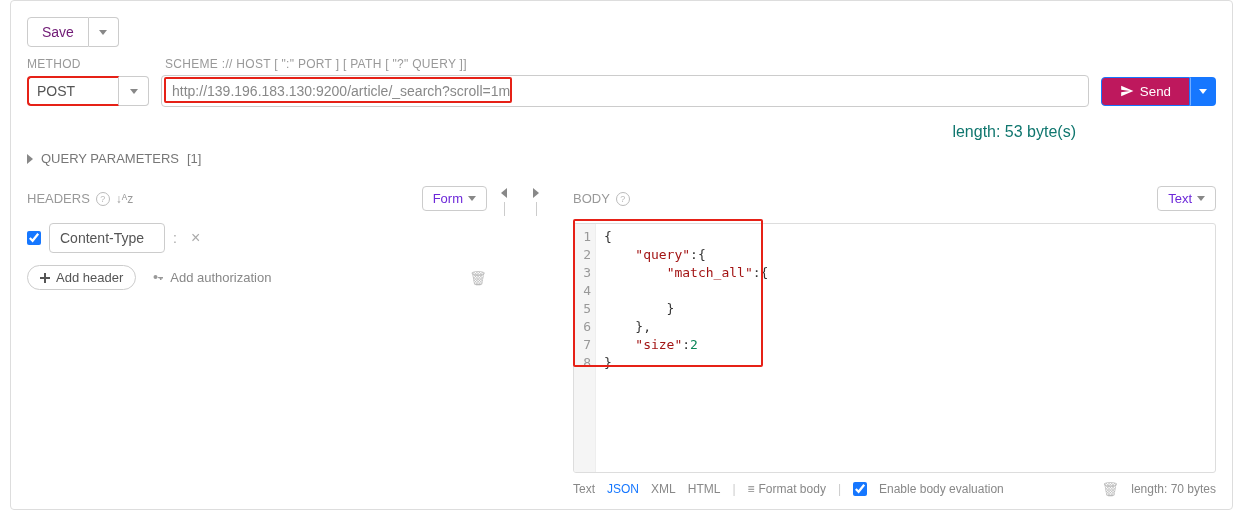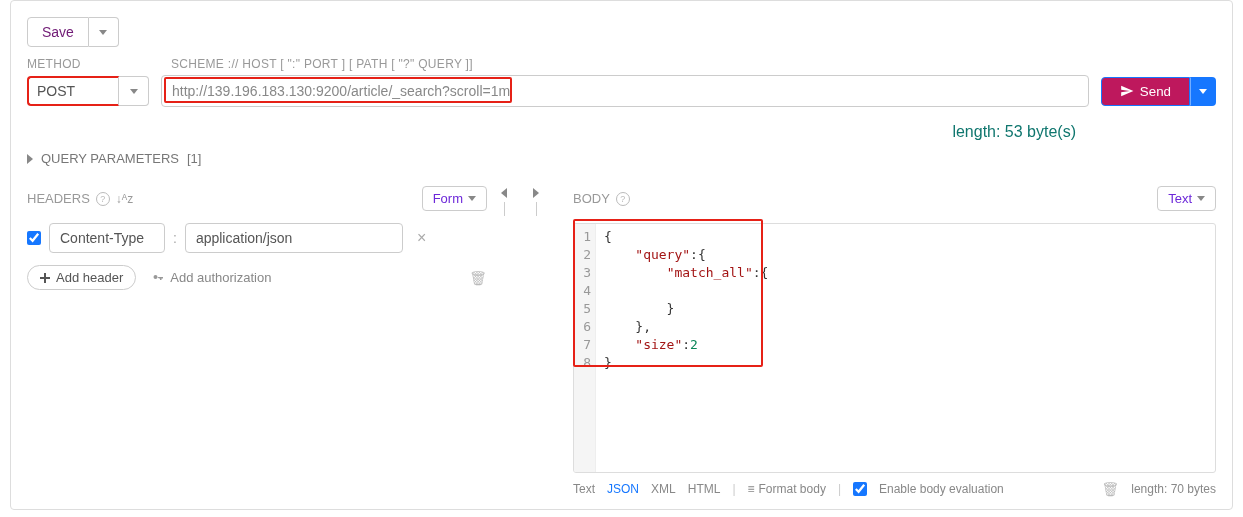--- a/index.html
+++ b/index.html
@@ -5,21 +5,21 @@
   * { box-sizing: border-box; margin: 0; padding: 0; }
   body { font-family: -apple-system, BlinkMacSystemFont, "Segoe UI", Arial, sans-serif; font-size: 14px; color: #333; background: #fff; }
   .page { width: 1243px; height: 517px; position: relative; }
   .card { border: 1px solid #ddd; border-radius: 4px; margin: 0 10px 10px 10px; padding: 16px 16px 12px 16px; position: relative; background:#fff;}
   .top-row { display:flex; justify-content:space-between; align-items:center; margin-bottom:10px;}
   .title { font-size: 22px; font-weight:600; color:#555;}
   .save-group { display:flex; }
   .btn { border:1px solid #ccc; background:#fff; padding:6px 14px; font-size:14px; color:#701a75; cursor:pointer; }
   .btn-left { border-radius:4px 0 0 4px; }
   .btn-right { border-radius:0 4px 4px 0; border-left:none; width:30px; display:flex; align-items:center; justify-content:center;}
-  .labels-row { display:flex; gap:24px; font-size:12px; color:#999; font-weight:500; letter-spacing:0.3px; margin-top:8px;}
+  .labels-row { display:flex; gap:18px; font-size:12px; color:#999; font-weight:500; letter-spacing:0.3px; margin-top:8px;}
   .label-method { width:120px; }
   .row2 { display:flex; gap:12px; align-items:center; margin-top:4px;}
   .method-group { display:flex; width:122px;}
   .method-field { border:2px solid #e62117; border-right:1px solid #ccc; background:#fff; padding:5px 8px; width:92px; border-radius:4px 0 0 4px; color:#555;}
   .method-caret { border:1px solid #ccc; border-left:none; width:30px; display:flex; align-items:center; justify-content:center; border-radius:0 4px 4px 0; background:#fff; cursor:pointer;}
   .url-wrap { flex:1; position:relative; }
   .url-input { width:100%; border:1px solid #ccc; border-radius:4px; padding:7px 10px; font-size:14px; color:#888; }
   .url-highlight { position:absolute; left:3px; top:2px; height:26px; border:2px solid #e62117; border-radius:2px; pointer-events:none;}
   .send-group { display:flex;}
   .btn-primary { background:#be185d; color:#fff; border:1px solid #1677ff; padding:6px 18px; border-radius:4px 0 0 4px; display:flex; align-items:center; gap:6px; cursor:pointer;}
@@ -127,21 +127,20 @@
         <button class="form-btn">
           <span>Form</span>
           <span class="caret-down-sm"></span>
         </button>
       </div>
 
       <div class="header-row">
         <input type="checkbox" class="chk" checked="" style="">
         <input class="hfield hkey" value="Content-Type" style="">
         <span class="colon">:</span>
-        <input class="hfield hval" value="application/json" style="">
         <span class="close-x">×</span>
       </div>
 
       <div class="links-row">
         <button class="pill-btn">
           <svg class="plus-ic" viewBox="0 0 10 10">
                 <line x1="5" y1="0" x2="5" y2="10"></line>
                 <line x1="0" y1="5" x2="10" y2="5"></line>
               </svg>
           <span>Add header</span>

